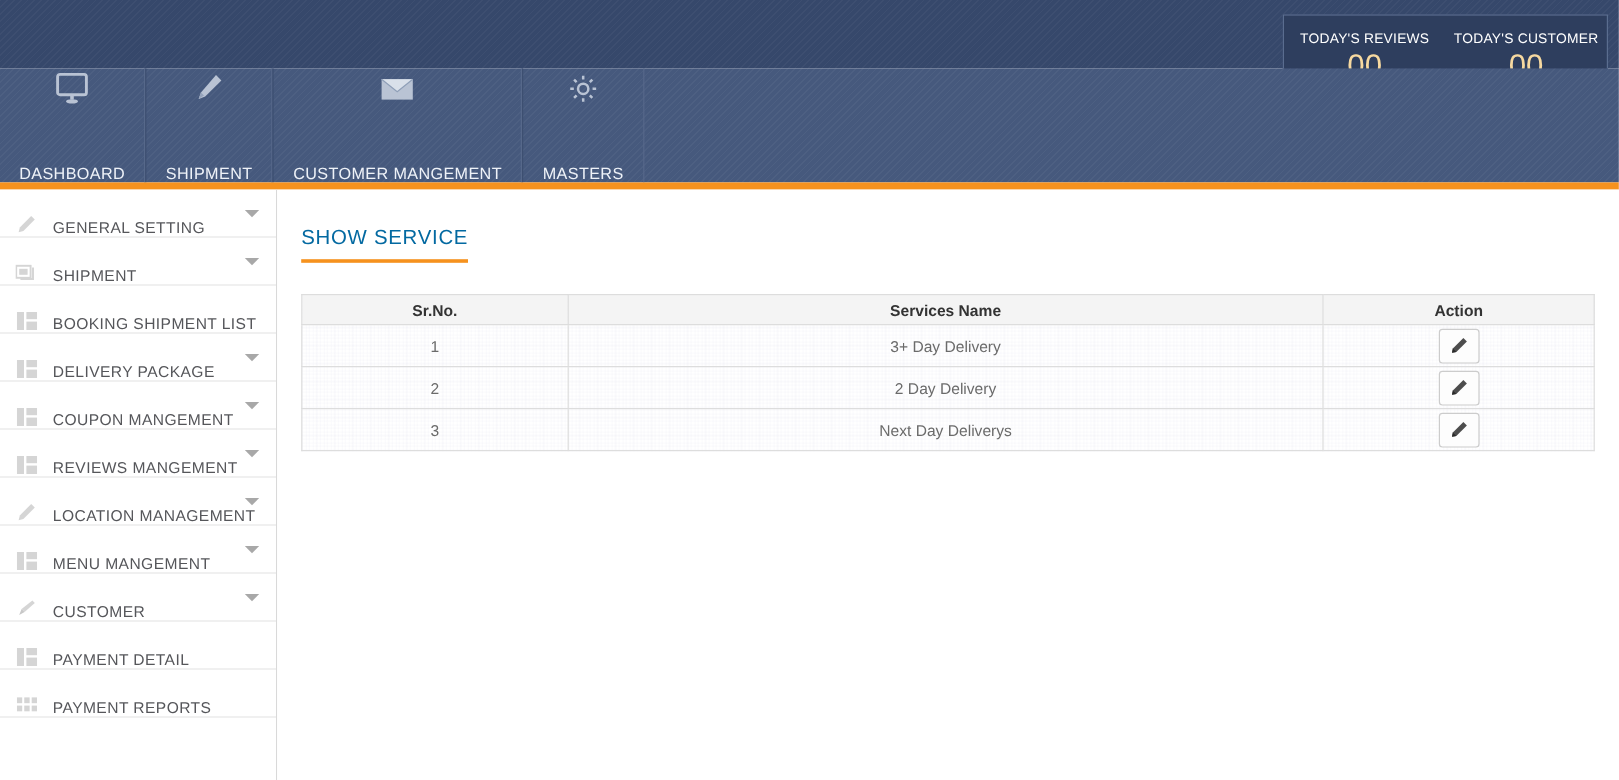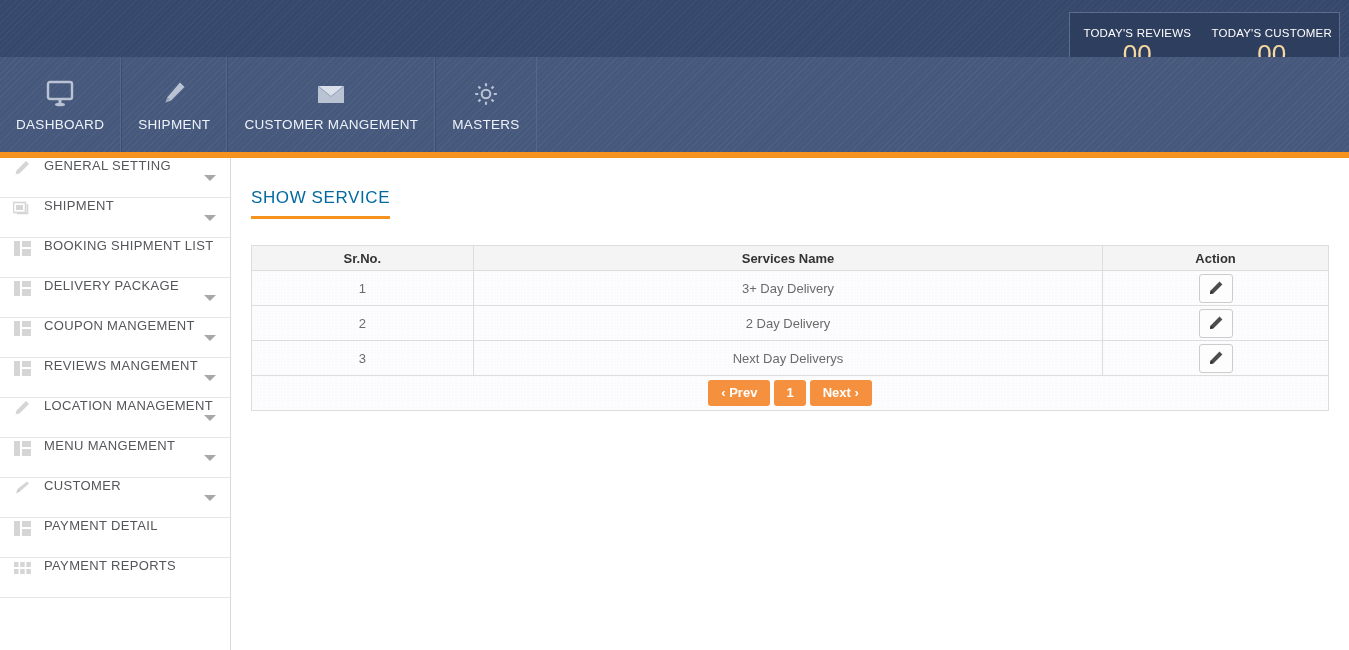--- a/index.html
+++ b/index.html
@@ -33,21 +33,21 @@
     background-image: repeating-linear-gradient(
         135deg, rgba(255,255,255,0.04) 0px, rgba(255,255,255,0.04) 1px,
         rgba(0,0,0,0) 1px, rgba(0,0,0,0) 4px);
     display: flex; align-items: stretch;
   }
   .nav-item {
     position: relative;
     border-right: 1px solid #56688a;
     border-left: 1px solid #3d4f71;
     display: flex; flex-direction: column;
-    align-items: center; justify-content: center;
+    align-items: center; justify-content: space-between;
     padding: 0 16px;
     cursor: pointer;
   }
   .nav-item:first-child { border-left: none; }
   .nav-icon { height: 34px; display:flex; align-items:center; justify-content:center; margin-bottom: 6px; }
   .nav-icon svg { display:block; }
   .nav-label {
     color: #eef2f8; font-size: 13.5px; letter-spacing: 0.3px; white-space: nowrap;
   }
 
@@ -83,21 +83,21 @@
     position: absolute; left: 0; top: 158px;
     width: 231px; height: 492px;
     background: #ffffff;
     border-right: 1px solid #d9d9d9;
     overflow: hidden;
   }
   .side-item {
     position: relative;
     height: 40px;
     border-bottom: 1px solid #e6e6e6;
-    display: flex; align-items: flex-start;
+    display: flex; align-items: flex-end;
     padding-left: 10px;
     cursor: pointer;
   }
   .side-icon {
     width: 24px; height: 20px;
     display: flex; align-items: center; justify-content: center;
     flex: 0 0 24px;
   }
   .side-label {
     margin-left: 10px;
@@ -427,25 +427,16 @@
         <td>Next Day Deliverys</td>
         <td>
           <span class="edit-btn">
             <svg width="16" height="16" viewBox="0 0 16 16">
               <path d="M11.5 1.6 L14.4 4.5 L5.6 13.3 L2 14 L2.7 10.4 Z" fill="#4d4d4d"></path>
               <path d="M2.7 10.4 L5.6 13.3 L2 14 Z" fill="#2b2b2b"></path>
             </svg>
           </span>
         </td>
       </tr>
-      <tr>
-        <td class="pager-cell" colspan="3">
-          <div class="pager">
-            <button class="pg-btn">‹ Prev</button>
-            <button class="pg-btn pg-num">1</button>
-            <button class="pg-btn">Next ›</button>
-          </div>
-        </td>
-      </tr>
     </tbody>
   </table>
 
 </div>
 
 </body></html>

